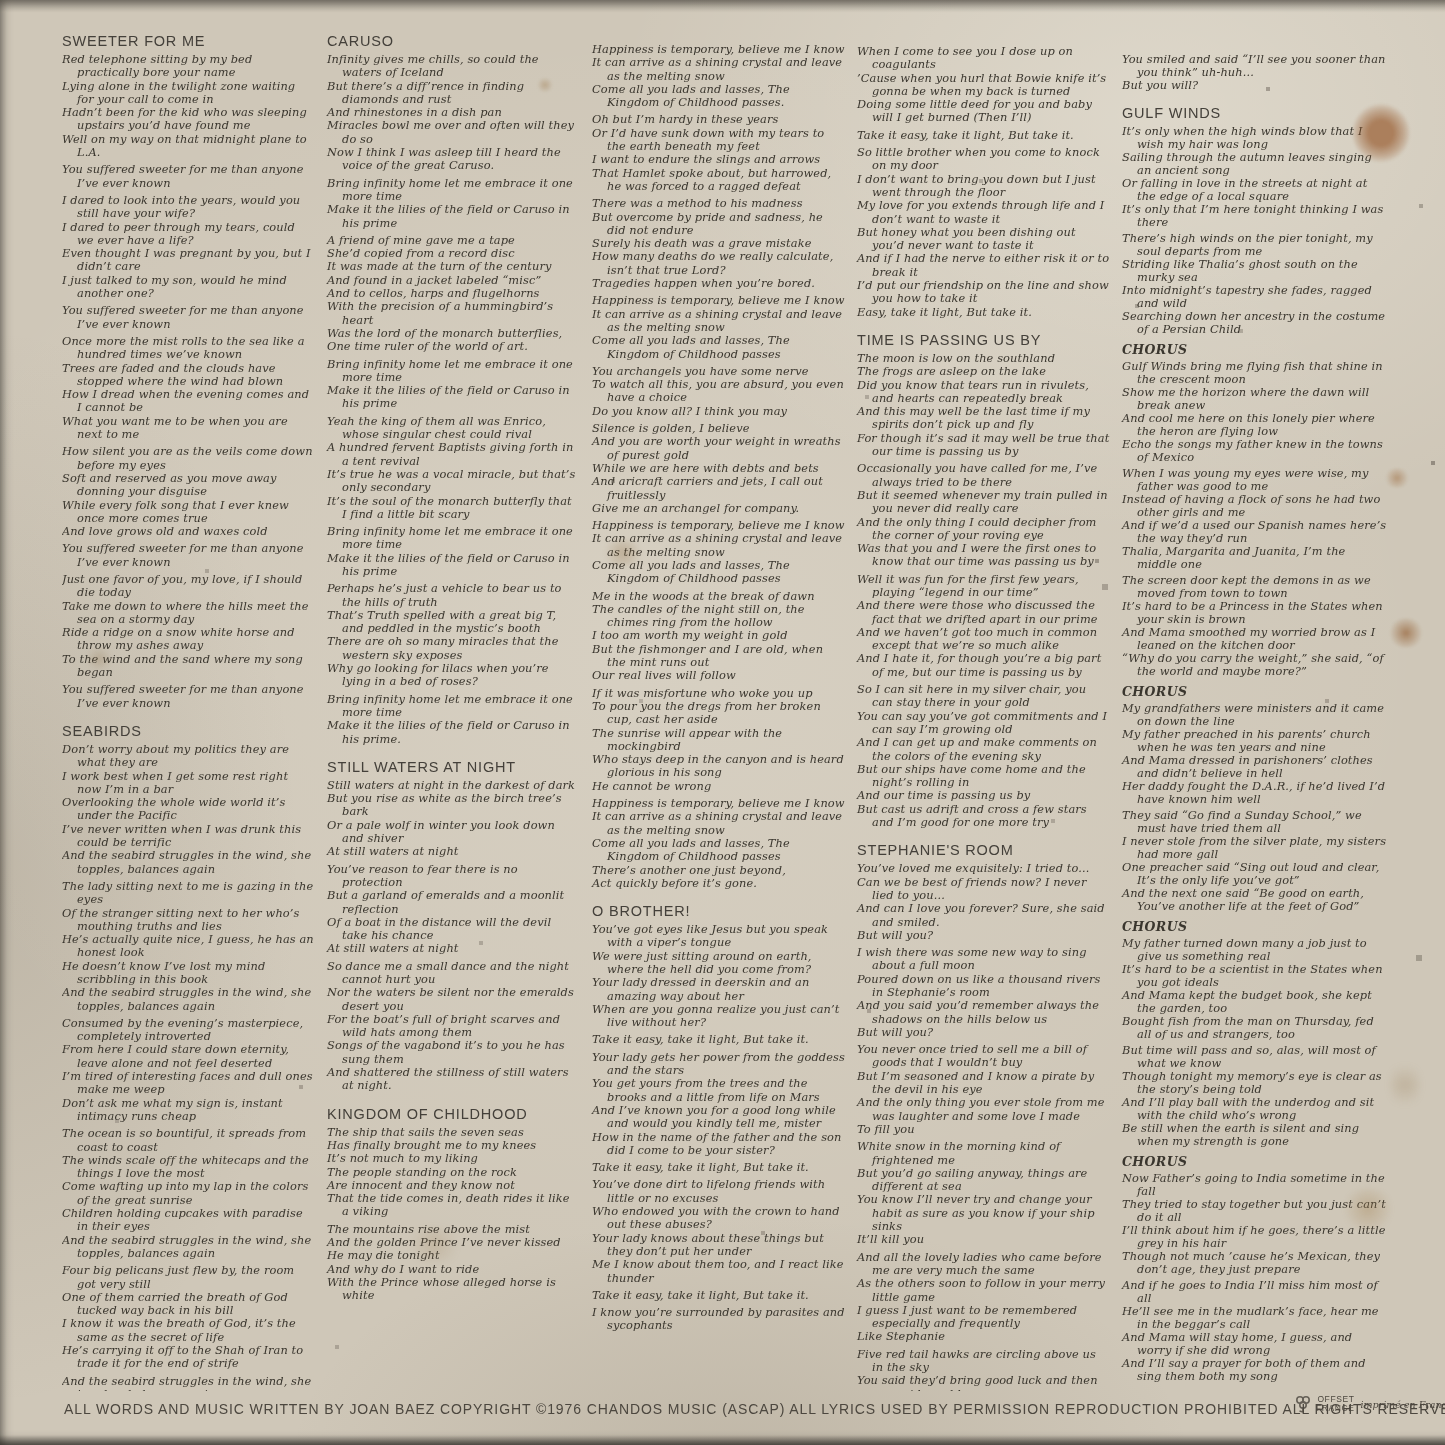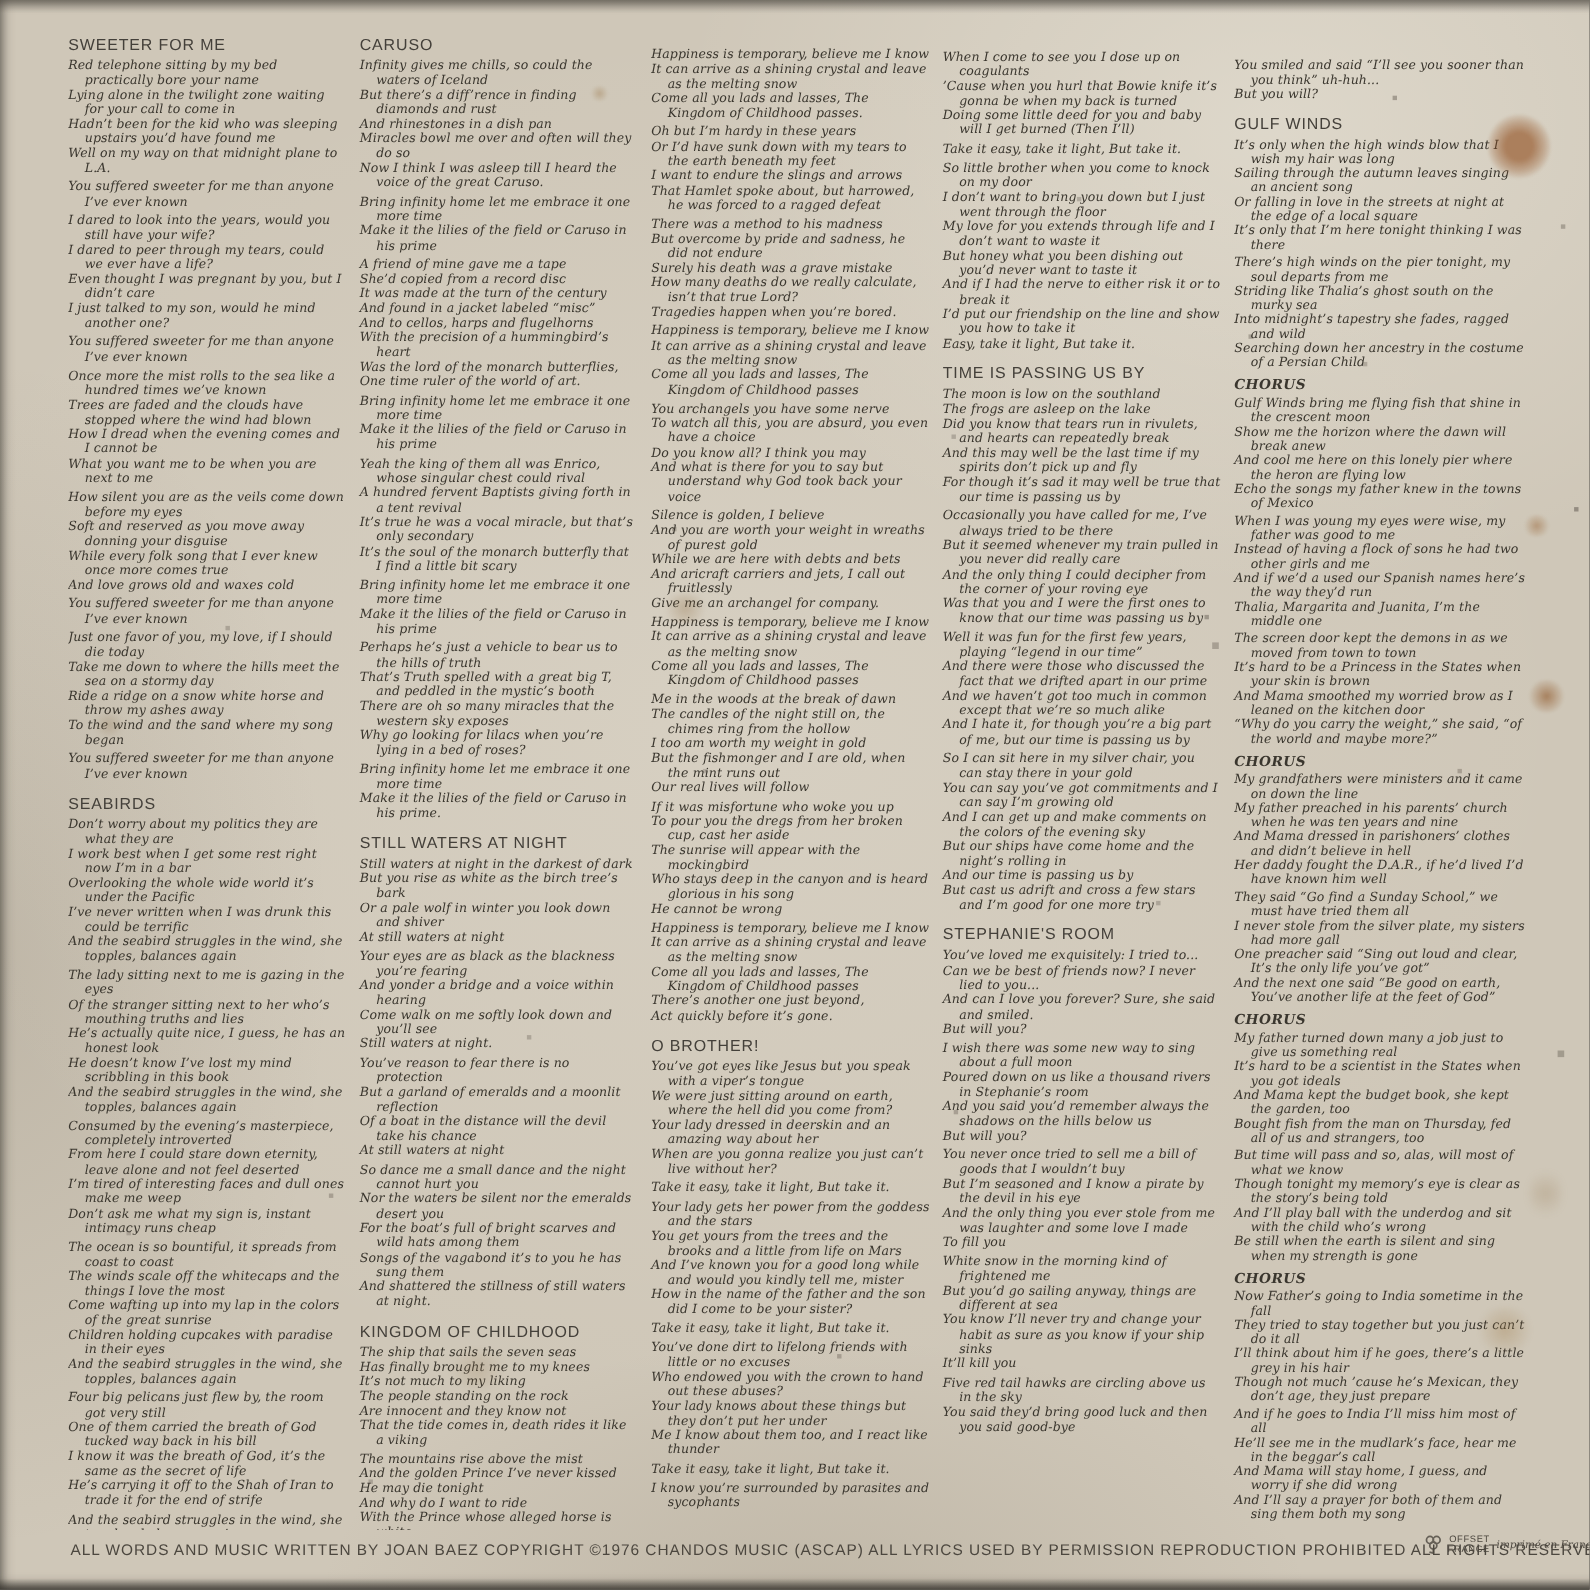--- a/index.html
+++ b/index.html
@@ -222,26 +222,20 @@
           <div class="line">Make it the lilies of the field or Caruso in his prime.</div>
         </div>
         <div class="song-title">STILL WATERS AT NIGHT</div>
         <div class="stanza">
           <div class="line">Still waters at night in the darkest of dark</div>
           <div class="line">But you rise as white as the birch tree’s bark</div>
           <div class="line">Or a pale wolf in winter you look down and shiver</div>
           <div class="line">At still waters at night</div>
         </div>
         <div class="stanza">
-          <div class="line">Your eyes are as black as the blackness you’re fearing</div>
-          <div class="line">And yonder a bridge and a voice within hearing</div>
-          <div class="line">Come walk on me softly look down and you’ll see</div>
-          <div class="line">Still waters at night.</div>
-        </div>
-        <div class="stanza">
           <div class="line">You’ve reason to fear there is no protection</div>
           <div class="line">But a garland of emeralds and a moonlit reflection</div>
           <div class="line">Of a boat in the distance will the devil take his chance</div>
           <div class="line">At still waters at night</div>
         </div>
         <div class="stanza">
           <div class="line">So dance me a small dance and the night cannot hurt you</div>
           <div class="line">Nor the waters be silent nor the emeralds desert you</div>
           <div class="line">For the boat’s full of bright scarves and wild hats among them</div>
           <div class="line">Songs of the vagabond it’s to you he has sung them</div>
@@ -285,21 +279,20 @@
         </div>
         <div class="stanza">
           <div class="line">Happiness is temporary, believe me I know</div>
           <div class="line">It can arrive as a shining crystal and leave as the melting snow</div>
           <div class="line">Come all you lads and lasses, The Kingdom of Childhood passes</div>
         </div>
         <div class="stanza">
           <div class="line">You archangels you have some nerve</div>
           <div class="line">To watch all this, you are absurd, you even have a choice</div>
           <div class="line">Do you know all? I think you may</div>
-          <div class="line">And what is there for you to say but understand why God took back your voice</div>
         </div>
         <div class="stanza">
           <div class="line">Silence is golden, I believe</div>
           <div class="line">And you are worth your weight in wreaths of purest gold</div>
           <div class="line">While we are here with debts and bets</div>
           <div class="line">And aricraft carriers and jets, I call out fruitlessly</div>
           <div class="line">Give me an archangel for company.</div>
         </div>
         <div class="stanza">
           <div class="line">Happiness is temporary, believe me I know</div>
@@ -422,20 +415,26 @@
           <div class="line">You never once tried to sell me a bill of goods that I wouldn’t buy</div>
           <div class="line">But I’m seasoned and I know a pirate by the devil in his eye</div>
           <div class="line">And the only thing you ever stole from me was laughter and some love I made</div>
           <div class="line">To fill you</div>
         </div>
         <div class="stanza">
           <div class="line">White snow in the morning kind of frightened me</div>
           <div class="line">But you’d go sailing anyway, things are different at sea</div>
           <div class="line">You know I’ll never try and change your habit as sure as you know if your ship sinks</div>
           <div class="line">It’ll kill you</div>
+        </div>
+        <div class="stanza">
+          <div class="line">And all the lovely ladies who came before me are very much the same</div>
+          <div class="line">As the others soon to follow in your merry little game</div>
+          <div class="line">I guess I just want to be remembered especially and frequently</div>
+          <div class="line">Like Stephanie</div>
         </div>
         <div class="stanza">
           <div class="line">Five red tail hawks are circling above us in the sky</div>
           <div class="line">You said they’d bring good luck and then you said good-bye</div>
         </div>
       </div>
     <div class="col c5">
         <div class="stanza">
           <div class="line">You smiled and said “I’ll see you sooner than you think” uh-huh...</div>
           <div class="line">But you will?</div>

